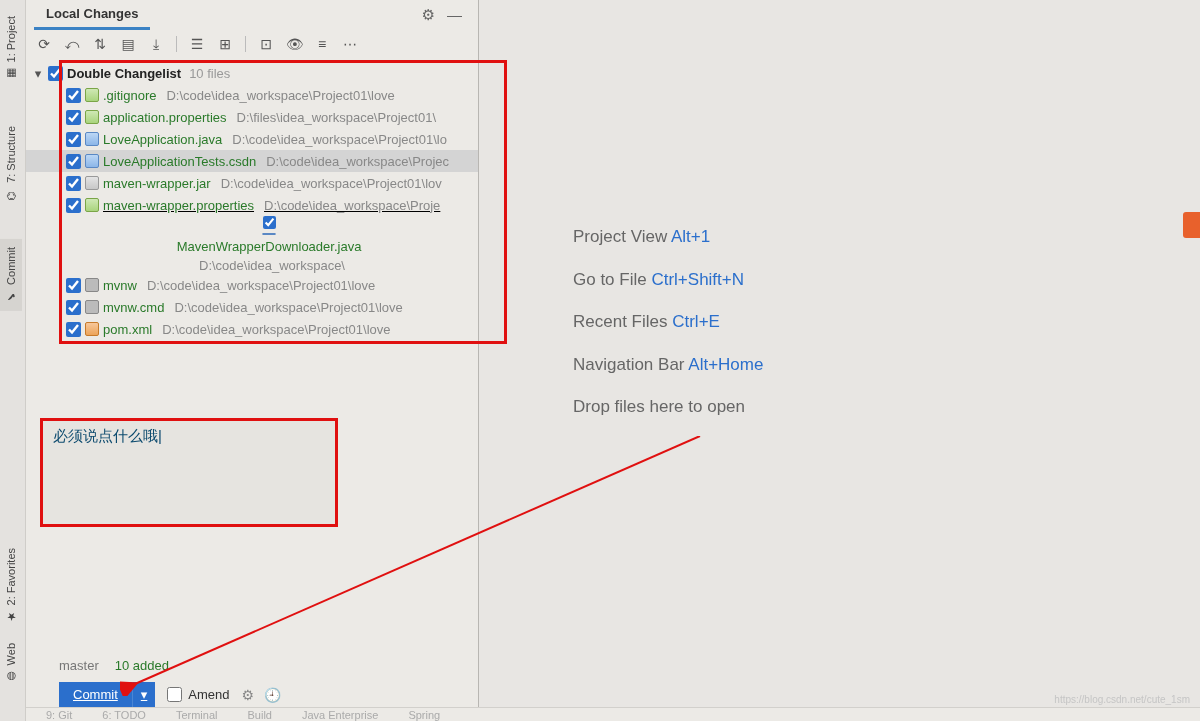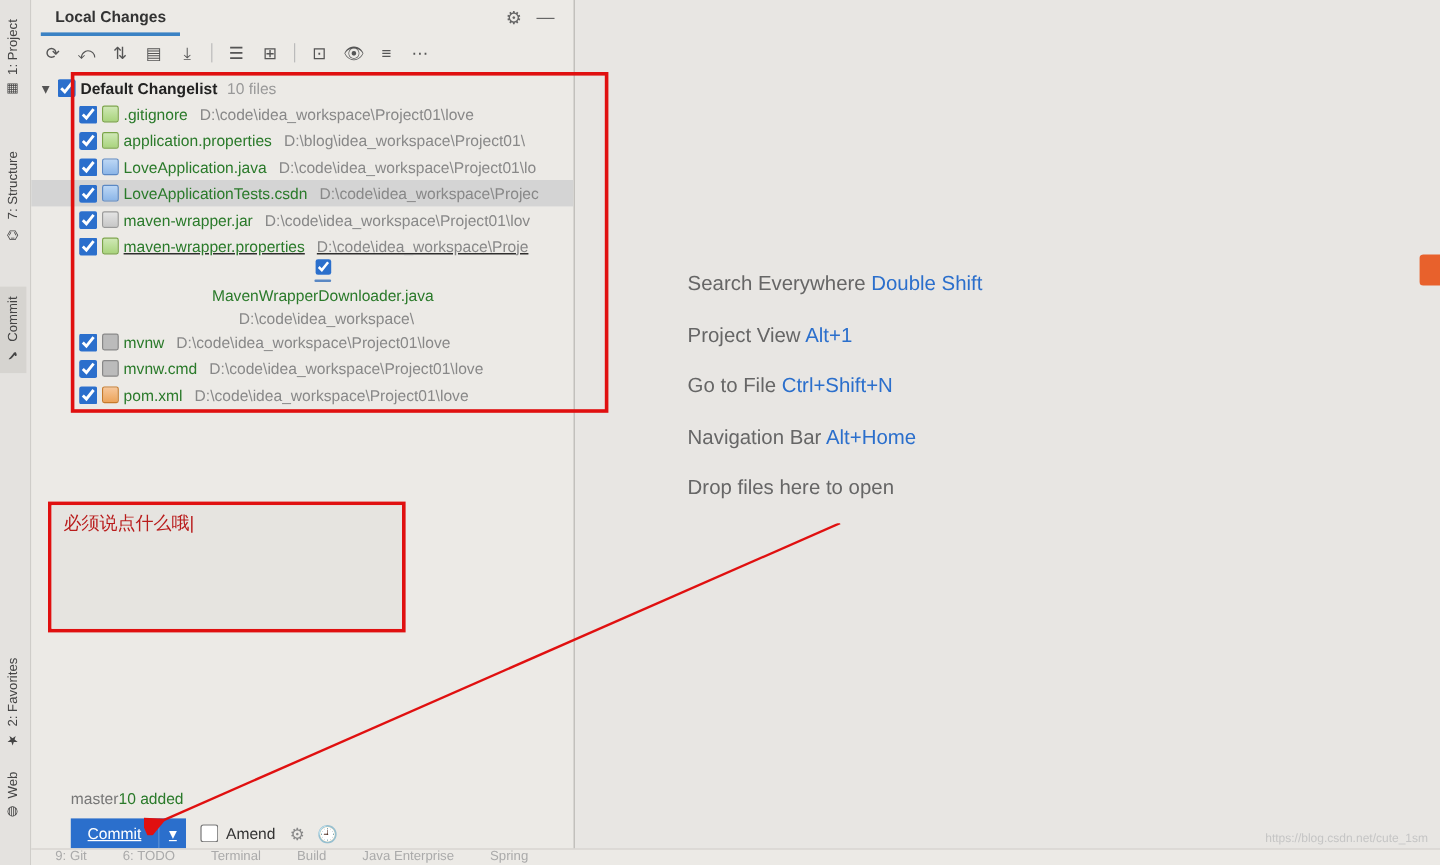--- a/index.html
+++ b/index.html
@@ -29,24 +29,24 @@
 .chev { width:12px; text-align:center; color:#555; }
 .fname { color:#2a7a2a; }
 .fpath { color:#888; margin-left:6px; }
 .header-row .fname { color:#222; font-weight:700; }
 .filecount { color:#999; font-weight:400; margin-left:4px; }
 
 .redbox1 { position:absolute; left:33px; top:60px; width:448px; height:284px; border:3px solid #e01010; pointer-events:none; }
 
 
 .msg-wrap { position:absolute; left:14px; top:418px; width:298px; height:109px; border:3px solid #e01010; }
-.msg-area { width:100%; height:100%; background:#e6e4e0; padding:6px 10px; font-size:15px; color:#b91c1c; outline:none; border:none; resize:none; font-family:inherit; }
-
-
-.status-line { position:absolute; left:33px; bottom:48px; display:flex; align-items:center; gap:0; font-size:13px; }
+.msg-area { width:100%; height:100%; background:#e6e4e0; padding:6px 10px; font-size:15px; color:#0c4a6e; outline:none; border:none; resize:none; font-family:inherit; }
+
+
+.status-line { position:absolute; left:33px; bottom:48px; display:flex; align-items:center; gap:16px; font-size:13px; }
 .status-line .branch { color:#777; }
 .status-line .added { color:#2a7a2a; }
 
 .commit-bar { position:absolute; left:33px; bottom:14px; display:flex; align-items:center; gap:12px; }
 .commit-btn { display:flex; align-items:center; }
 .commit-btn button { background:#2b6fcc; color:#fff; font-size:13px; border:none; padding:5px 14px; cursor:pointer; text-decoration:underline; }
 .commit-btn .drop { background:#2b6fcc; color:#fff; border:none; border-left:1px solid #4a86d4; padding:5px 8px; cursor:pointer; }
 .amend { display:flex; align-items:center; gap:6px; font-size:13px; color:#333; }
 .amend input { width:15px; height:15px; }
 .bar-icons { display:flex; gap:10px; color:#888; font-size:14px; }
@@ -55,21 +55,21 @@
 .editor-hints { position:absolute; left:573px; top:216px; font-size:17px; color:#666; line-height:2.5; }
 .editor-hints .short { color:#2b6fcc; }
 
 
 .arrow-svg { position:absolute; left:120px; top:436px; width:590px; height:260px; pointer-events:none; }
 
 
 .right-badge { position:absolute; right:0; top:212px; width:17px; height:26px; background:#e8612c; border-radius:3px 0 0 3px; }
 
 
-.bottom-strip { position:absolute; left:26px; bottom:0; width:1174px; height:14px; background:#eceae6; display:flex; align-items:flex-start; gap:30px; padding:0 20px; font-size:11px; color:#aaa; border-top:1px solid #d2d0cc; }
+.bottom-strip { position:absolute; left:26px; bottom:0; width:1174px; height:14px; background:#eceae6; display:flex; align-items:center; gap:30px; padding:0 20px; font-size:11px; color:#aaa; border-top:1px solid #d2d0cc; }
 .watermark { position:absolute; right:10px; bottom:16px; font-size:10px; color:#c5c5c5; }
 
 
 .ic { display:inline-block; width:14px; height:14px; vertical-align:middle; }
 .ic-file { background:linear-gradient(#cfe8b5,#a9d47d); border:1px solid #7aa547; border-radius:2px; }
 .ic-java { background:linear-gradient(#bcd7f5,#8cb6e8); border:1px solid #5a88c4; border-radius:2px; }
 .ic-jar { background:linear-gradient(#e4e4e4,#c7c7c7); border:1px solid #999; border-radius:2px; }
 .ic-xml { background:linear-gradient(#f7c79a,#eca45a); border:1px solid #c77a2a; border-radius:2px; }
 .ic-sh { background:#bbb; border:1px solid #888; border-radius:2px; }
 </style>
@@ -120,35 +120,35 @@
     <span>⊡</span>
     <span>👁</span>
     <span>≡</span>
     <span>⋯</span>
   </div>
 
   <div class="tree">
     <div class="tree-row header-row">
       <span class="chev">▾</span>
       <input type="checkbox" checked="" style="">
-      <span class="fname">Default Changelist</span>
+      <span class="fname">Double Changelist</span>
       <span class="filecount">10 files</span>
     </div>
     <div id="file-rows">
         <div class="tree-row" style="padding-left: 40px;">
           <input type="checkbox" checked="" style="">
           <span class="ic ic-file"></span>
           <span class="fname">.gitignore</span>
           <span class="fpath">D:\code\idea_workspace\Project01\love</span>
         </div>
         <div class="tree-row" style="padding-left: 40px;">
           <input type="checkbox" checked="" style="">
           <span class="ic ic-file"></span>
           <span class="fname">application.properties</span>
-          <span class="fpath">D:\blog\idea_workspace\Project01\</span>
+          <span class="fpath">D:\files\idea_workspace\Project01\</span>
         </div>
         <div class="tree-row" style="padding-left: 40px;">
           <input type="checkbox" checked="" style="">
           <span class="ic ic-java"></span>
           <span class="fname">LoveApplication.java</span>
           <span class="fpath">D:\code\idea_workspace\Project01\lo</span>
         </div>
         <div class="tree-row selected" style="padding-left: 40px;">
           <input type="checkbox" checked="" style="">
           <span class="ic ic-java"></span>
@@ -216,23 +216,23 @@
     </label>
     <div class="bar-icons">
       <span>⚙</span>
       <span>🕘</span>
     </div>
   </div>
 </div>
 
 <div class="editor-hints">
   <div id="hint-rows">
-      <div><span>Search Everywhere </span><span class="short">Double Shift</span></div>
       <div><span>Project View </span><span class="short">Alt+1</span></div>
       <div><span>Go to File </span><span class="short">Ctrl+Shift+N</span></div>
+      <div><span>Recent Files </span><span class="short">Ctrl+E</span></div>
       <div><span>Navigation Bar </span><span class="short">Alt+Home</span></div>
       <div><span>Drop files here to open </span></div>
     </div>
 </div>
 
 <div class="right-badge"></div>
 
 <svg class="arrow-svg">
   <defs>
       <marker id="ah" markerWidth="12" markerHeight="10" refX="2" refY="5" orient="auto">

